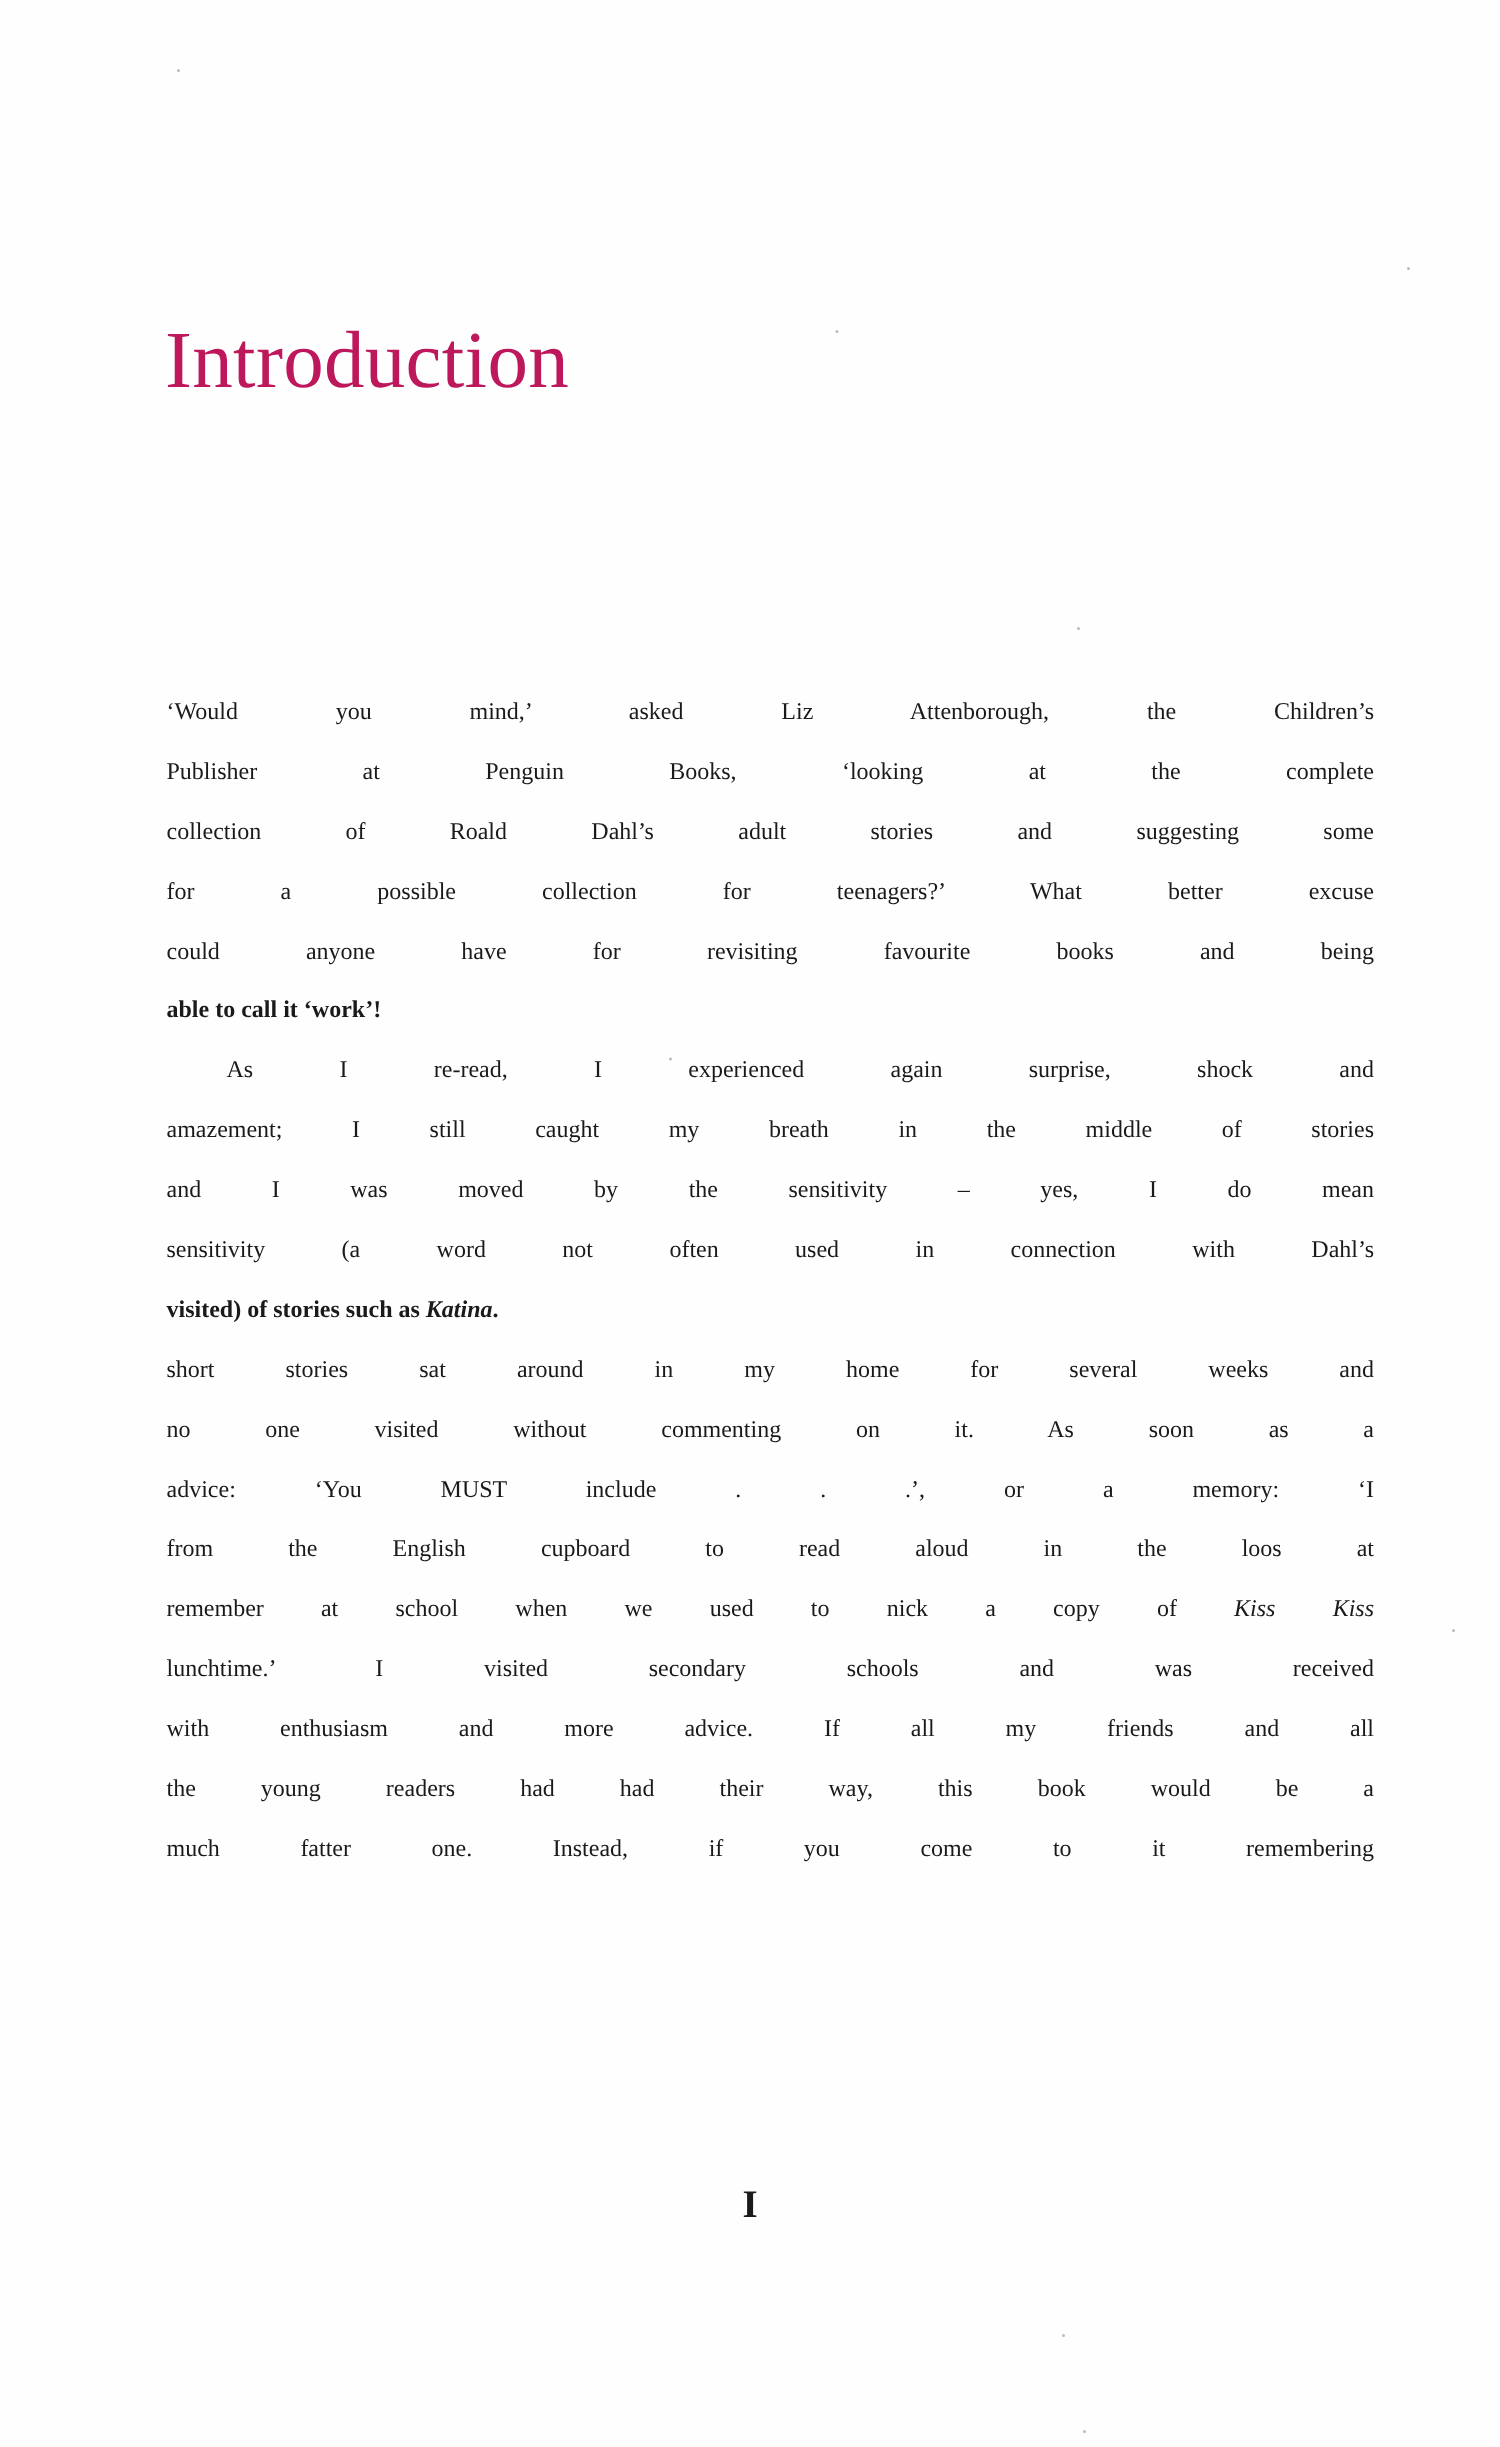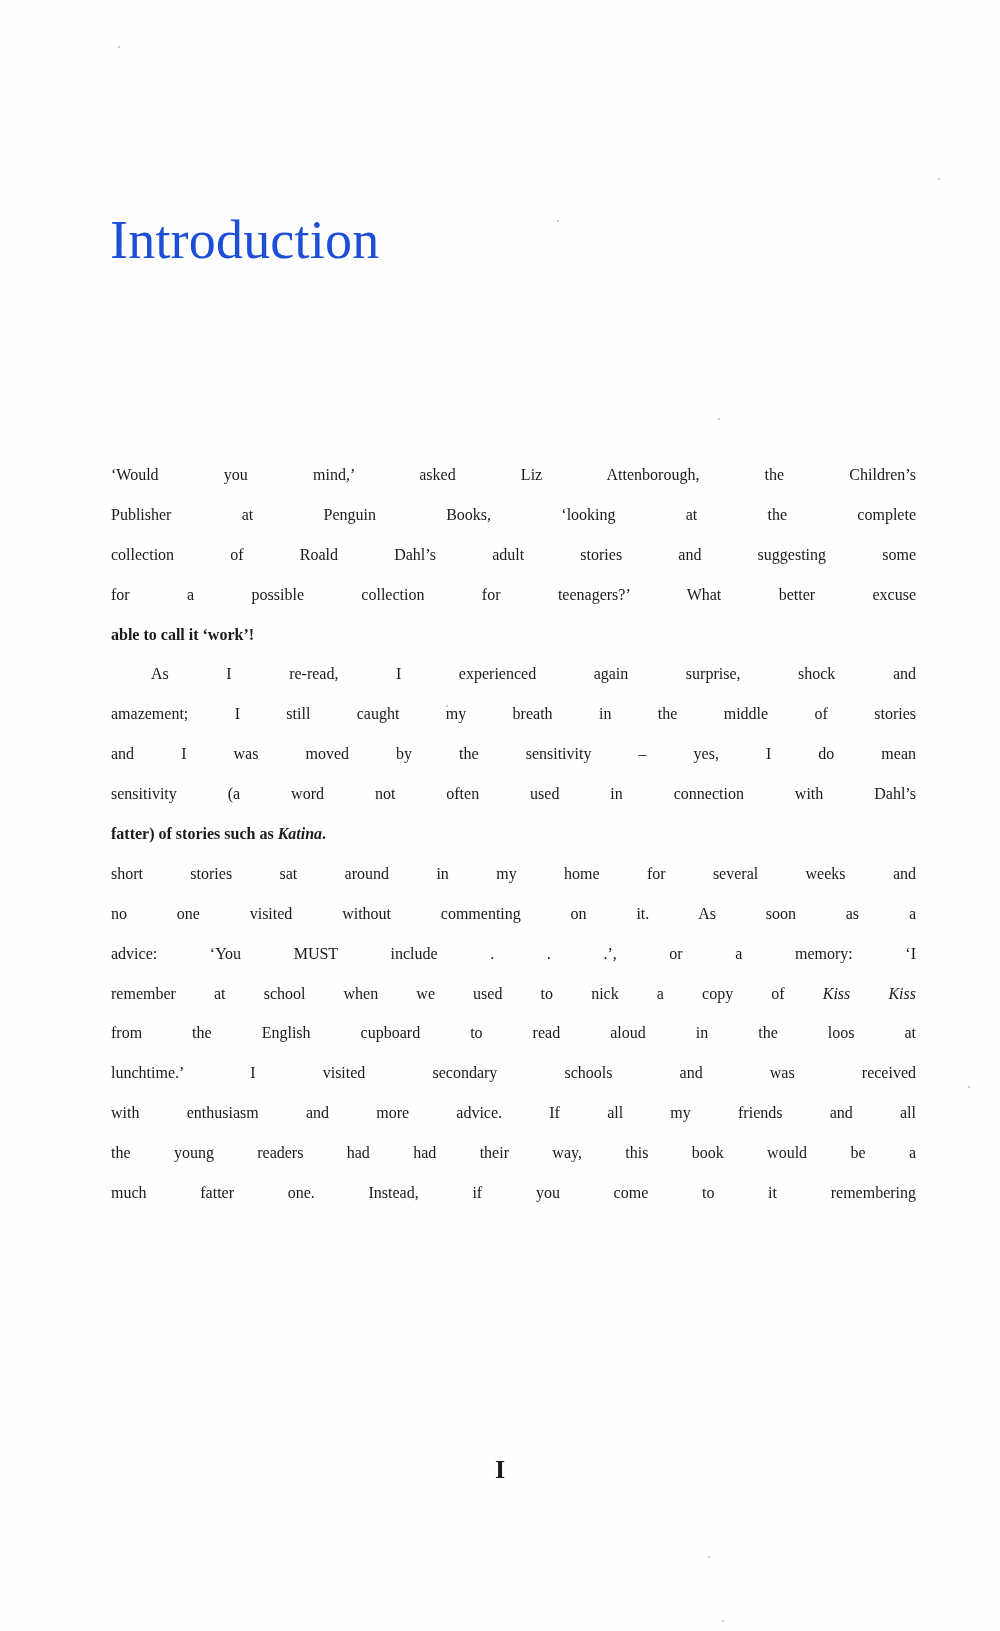--- a/index.html
+++ b/index.html
@@ -23,21 +23,21 @@
   }
   .title {
     position: absolute;
     left: 110px;
     top: 208px;
     font-size: 54px;
     line-height: 64px;
     font-weight: normal;
     margin: 0;
     letter-spacing: 0.2px;
-    color: #1d4ed8;
+    color: #be185d;
   }
   .body-text {
     position: absolute;
     left: 111px;
     top: 466px;
     width: 805px;
   }
   .line {
     display: block;
     text-align: justify;
@@ -78,37 +78,38 @@
 
   <h1 class="title">Introduction</h1>
 
   <div class="body-text">
 
     <div class="paragraph">
       <span class="line">‘Would you mind,’ asked Liz Attenborough, the Children’s</span>
       <span class="line">Publisher at Penguin Books, ‘looking at the complete</span>
       <span class="line">collection of Roald Dahl’s adult stories and suggesting some</span>
       <span class="line">for a possible collection for teenagers?’ What better excuse</span>
+      <span class="line">could anyone have for revisiting favourite books and being</span>
       <span class="line last">able to call it ‘work’!</span>
     </div>
 
     <div class="paragraph">
       <span class="line indent">As I re-read, I experienced again surprise, shock and</span>
       <span class="line">amazement; I still caught my breath in the middle of stories</span>
       <span class="line">and I was moved by the sensitivity – yes, I do mean</span>
       <span class="line">sensitivity (a word not often used in connection with Dahl’s</span>
-      <span class="line last"><span>fatter) of stories such as </span><span class="ital">Katina</span><span>.</span></span>
+      <span class="line last"><span>visited) of stories such as </span><span class="ital">Katina</span><span>.</span></span>
     </div>
 
     <div class="paragraph">
       <span class="line">short stories sat around in my home for several weeks and</span>
       <span class="line">no one visited without commenting on it. As soon as a</span>
       <span class="line">advice: ‘You MUST include . . .’, or a memory: ‘I</span>
+      <span class="line">from the English cupboard to read aloud in the loos at</span>
       <span class="line"><span>remember at school when we used to nick a copy of </span><span class="ital">Kiss Kiss</span></span>
-      <span class="line">from the English cupboard to read aloud in the loos at</span>
       <span class="line">lunchtime.’ I visited secondary schools and was received</span>
       <span class="line">with enthusiasm and more advice. If all my friends and all</span>
       <span class="line">the young readers had had their way, this book would be a</span>
       <span class="line">much fatter one. Instead, if you come to it remembering</span>
     </div>
 
   </div>
 
   <div class="page-number">I</div>
 

